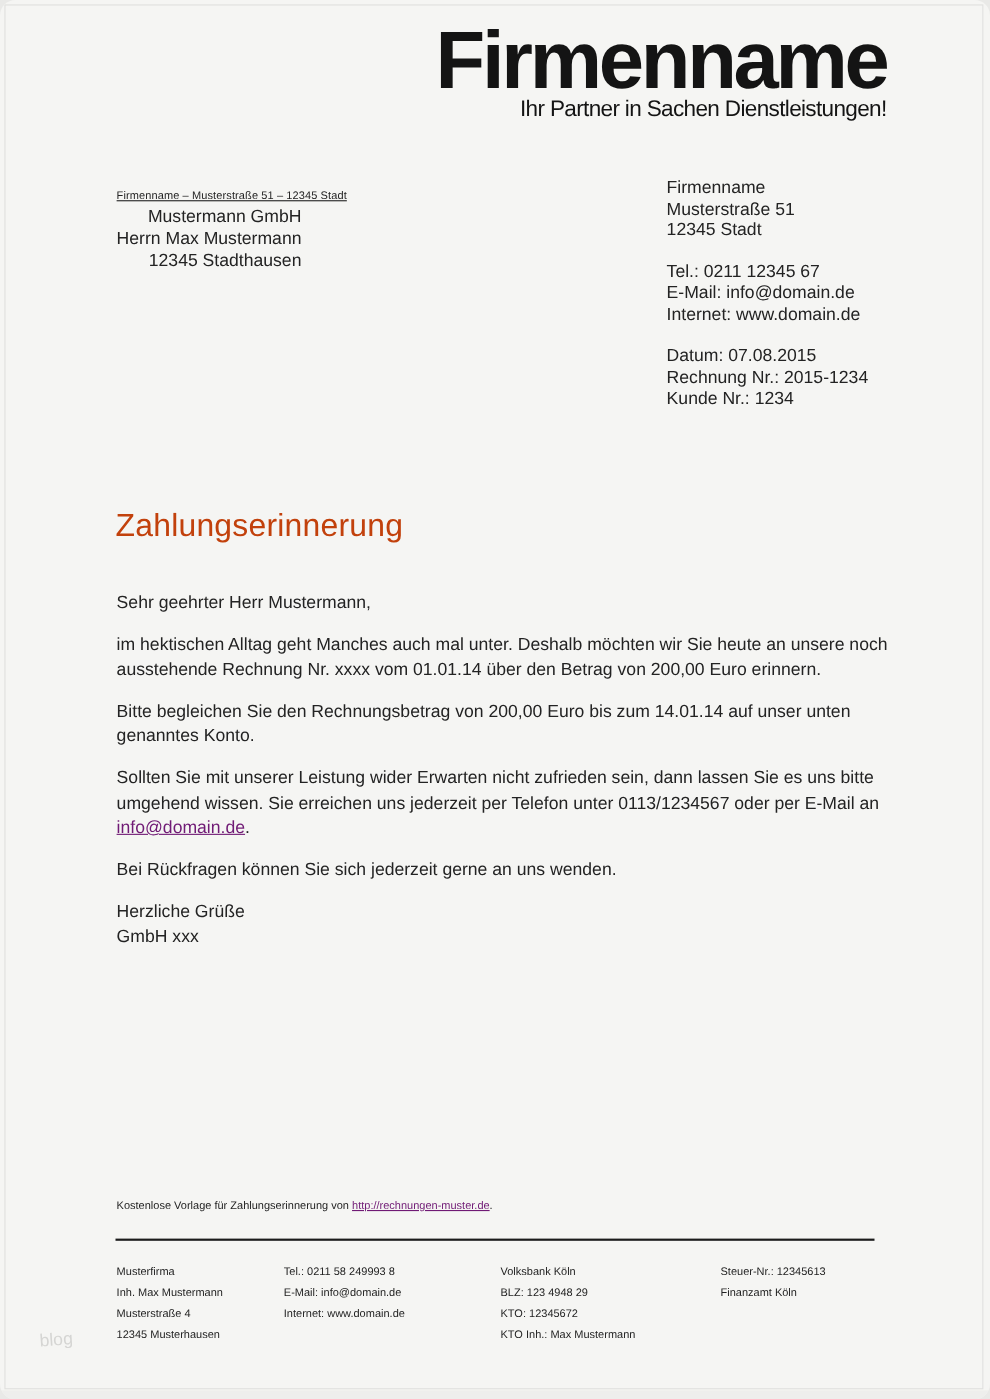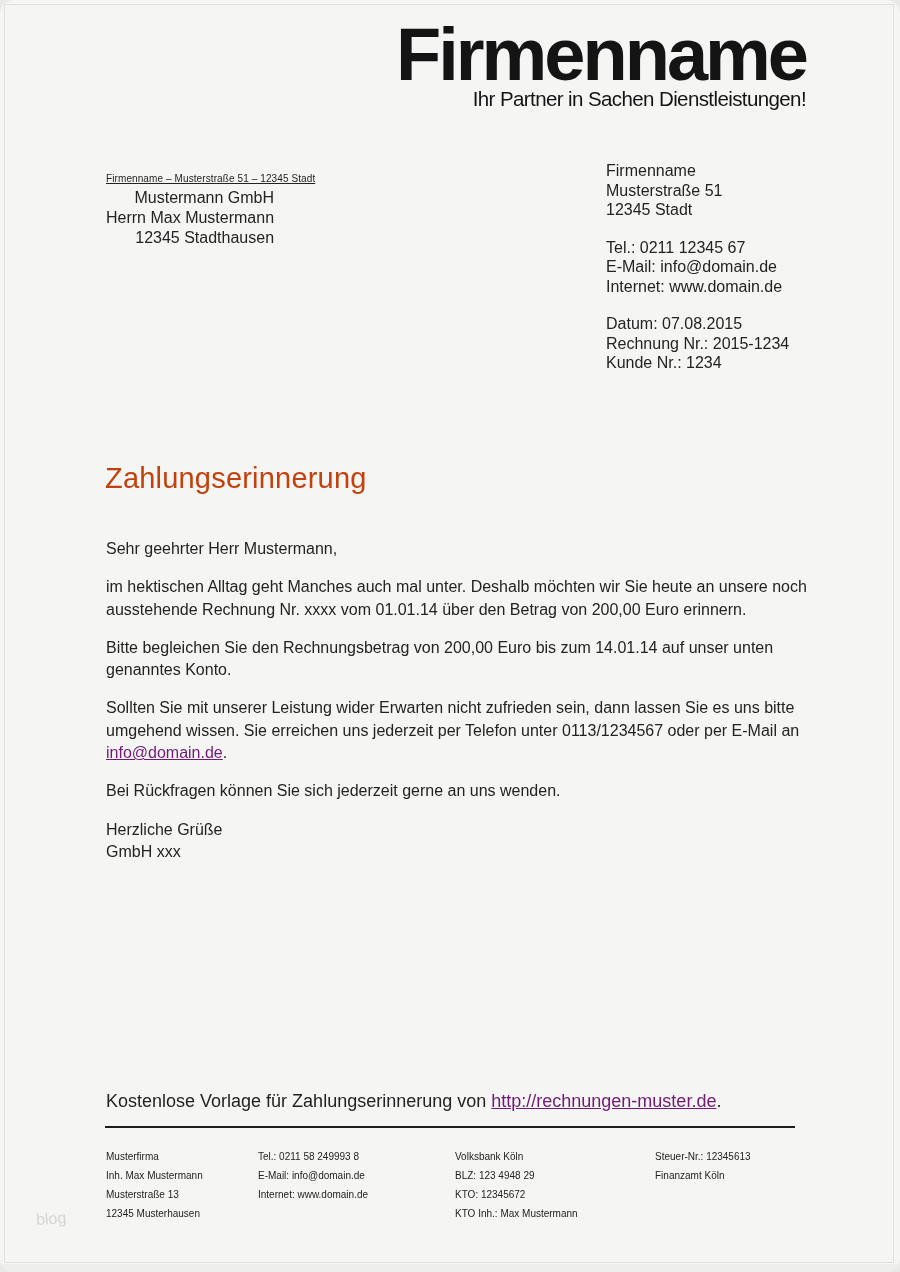--- a/index.html
+++ b/index.html
@@ -100,21 +100,21 @@
   a.doc-link {
     color: #701a75;
     text-decoration: underline;
   }
 
   
   .footer-note {
     position: absolute;
     left: 106px;
     top: 1091px;
-    font-size: 18px;
+    font-size: 10px;
   }
   .footer-divider {
     position: absolute;
     left: 105px;
     top: 1126px;
     width: 690px;
     border: none;
     border-top: 2px solid #1c1c1c;
     margin: 0;
   }
@@ -194,21 +194,21 @@
   </div>
 
   <div class="footer-note"><span>Kostenlose Vorlage für Zahlungserinnerung von </span><a href="#" class="doc-link">http://rechnungen-muster.de</a><span>.</span></div>
 
   <hr class="footer-divider">
 
   <div class="footer-columns">
     <div class="footer-col-1">
       <div>Musterfirma</div>
       <div>Inh. Max Mustermann</div>
-      <div>Musterstraße 13</div>
+      <div>Musterstraße 4</div>
       <div>12345 Musterhausen</div>
     </div>
     <div class="footer-col-2">
       <div>Tel.: 0211 58 249993 8</div>
       <div>E-Mail: info@domain.de</div>
       <div>Internet: www.domain.de</div>
     </div>
     <div class="footer-col-3">
       <div>Volksbank Köln</div>
       <div>BLZ: 123 4948 29</div>

